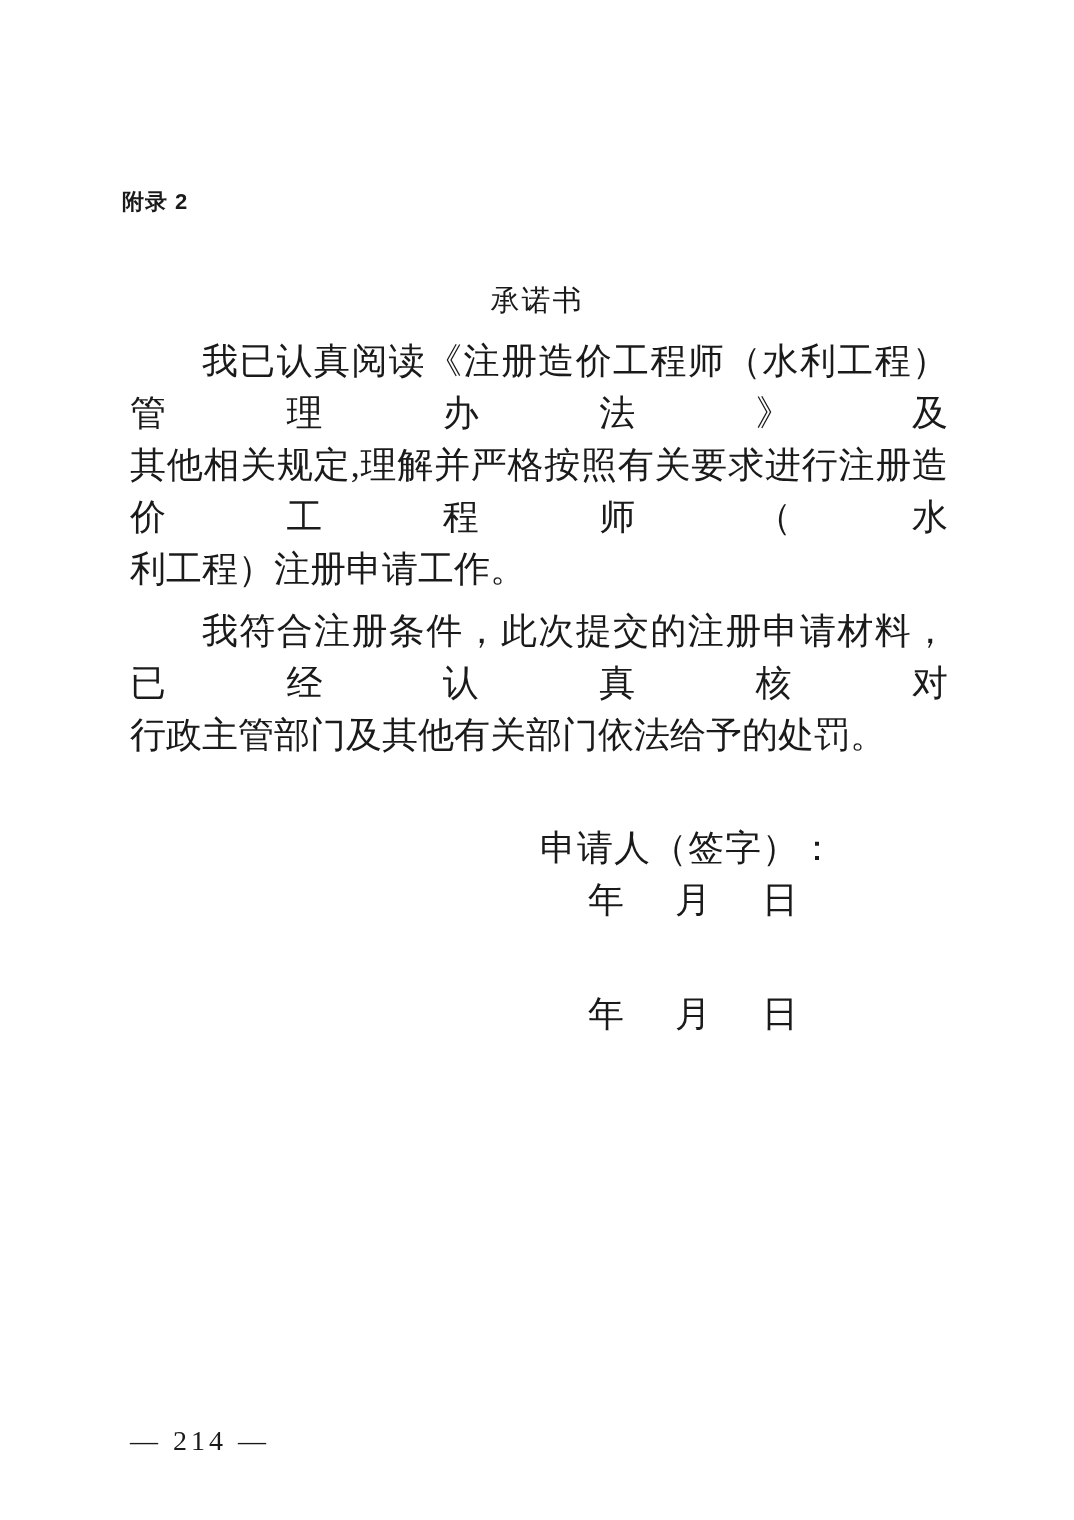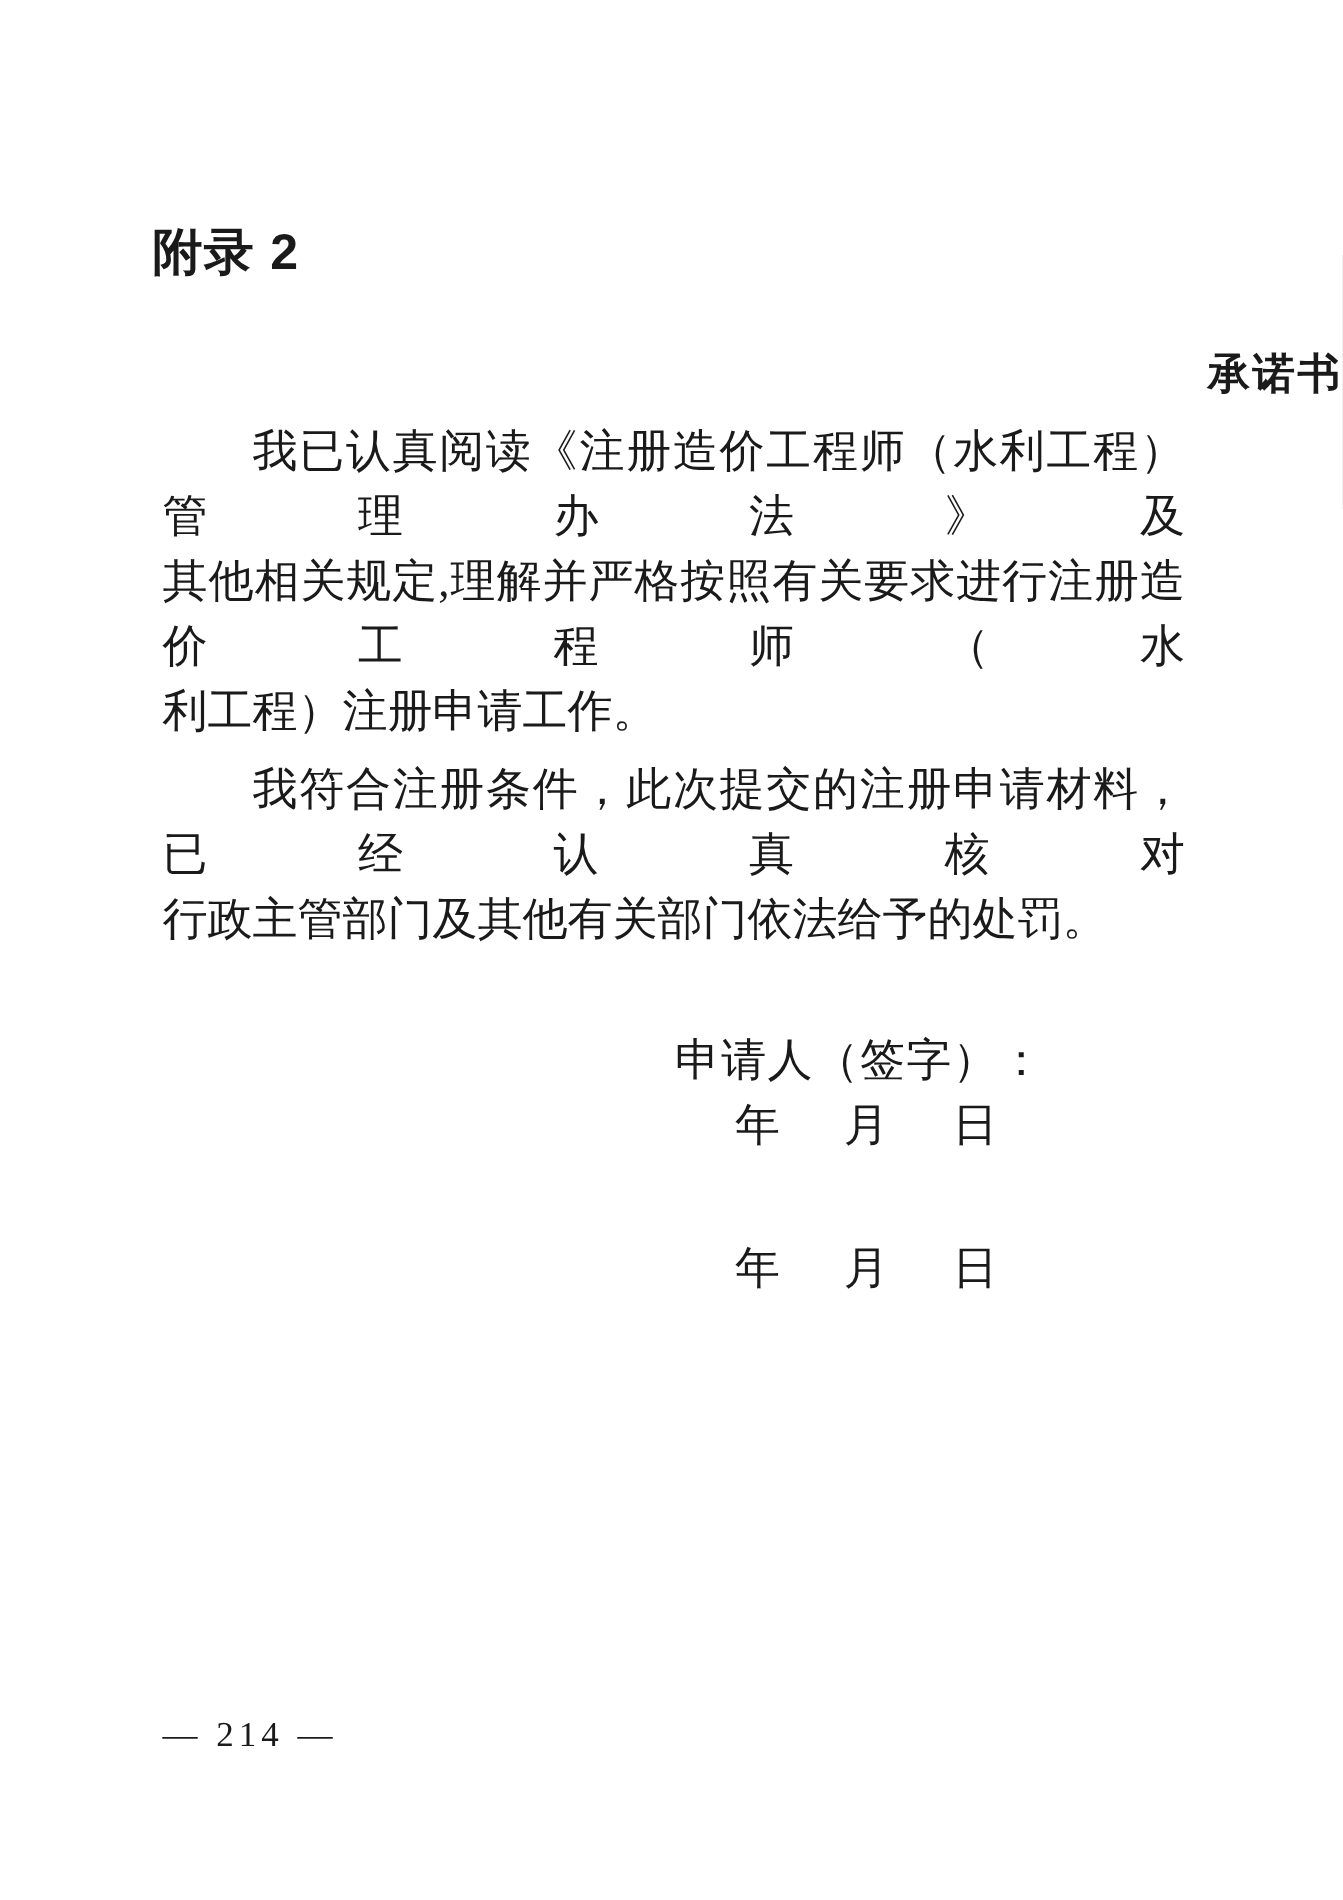--- a/index.html
+++ b/index.html
@@ -11,33 +11,33 @@
     background: #ffffff;
     color: #1a1a1a;
     font-family: "Liberation Serif", "DejaVu Serif", serif;
     overflow: hidden;
   }
   .appendix-label {
     position: absolute;
     left: 122px;
     top: 184px;
     font-family: "Liberation Sans", "DejaVu Sans", sans-serif;
-    font-size: 40px;
+    font-size: 22px;
     font-weight: 700;
     line-height: 36px;
     letter-spacing: 1px;
   }
   .doc-title {
     position: absolute;
     left: 0;
     top: 276px;
     width: 100%;
-    text-align: right;
-    font-size: 34px;
-    font-weight: 700;
+    text-align: center;
+    font-size: 29px;
+    font-weight: 400;
     line-height: 48px;
     letter-spacing: 2px;
   }
   .content {
     position: absolute;
     left: 130px;
     top: 335px;
     width: 818px;
     font-size: 36px;
     line-height: 52px;
@@ -54,21 +54,21 @@
   .para-3 { margin-top: 49px; }
   .sig-block { margin-top: 61px; }
   .sig-block-2 { margin-top: 62px; }
   .sig-label { padding-left: 410px; line-height: 52px; letter-spacing: 1px; }
   .sig-date { padding-left: 458px; line-height: 52px; }
   .sig-date .date-unit { display: inline-block; margin-right: 42px; }
   .sig-date .date-unit:last-child { margin-right: 0; }
   .page-number {
     position: absolute;
     left: 130px;
-    top: 1372px;
+    top: 1424px;
     font-size: 28px;
     line-height: 34px;
     letter-spacing: 4px;
   }
 </style>
 </head>
 <body>
 
 <div class="page">
 

